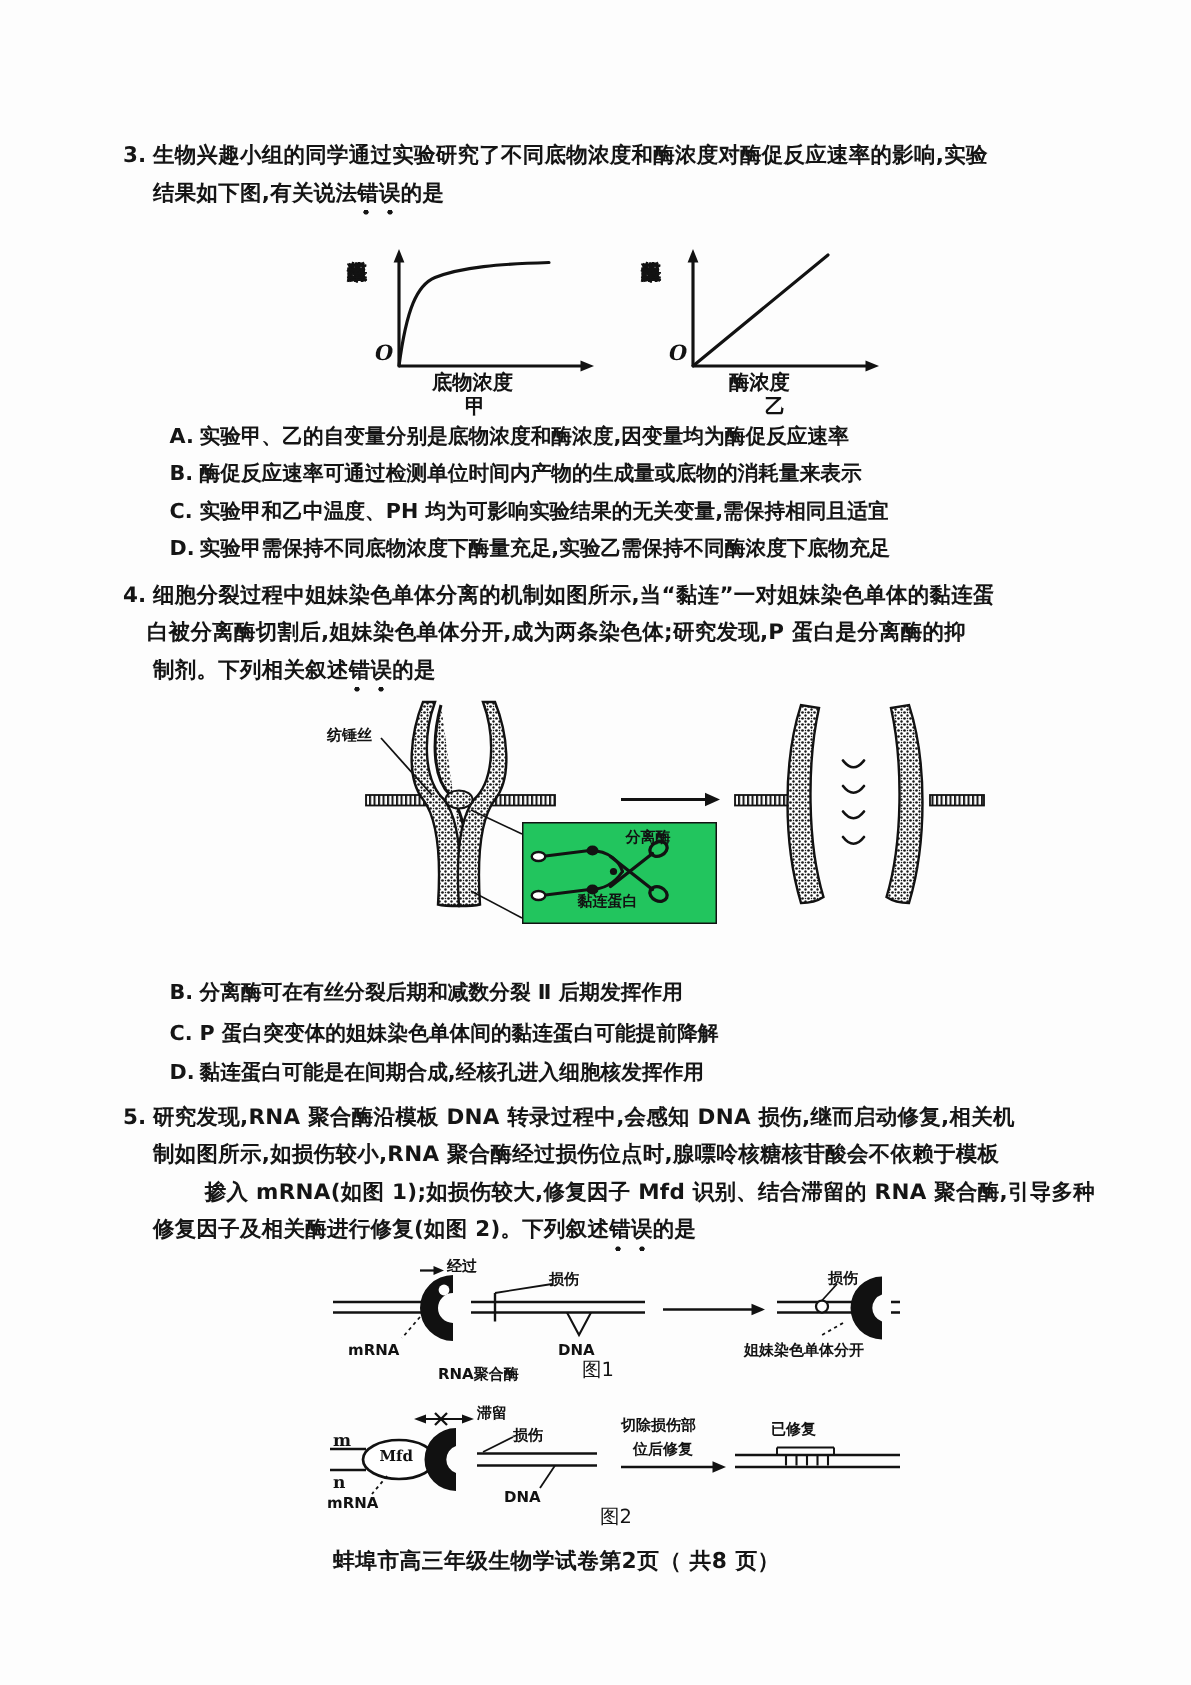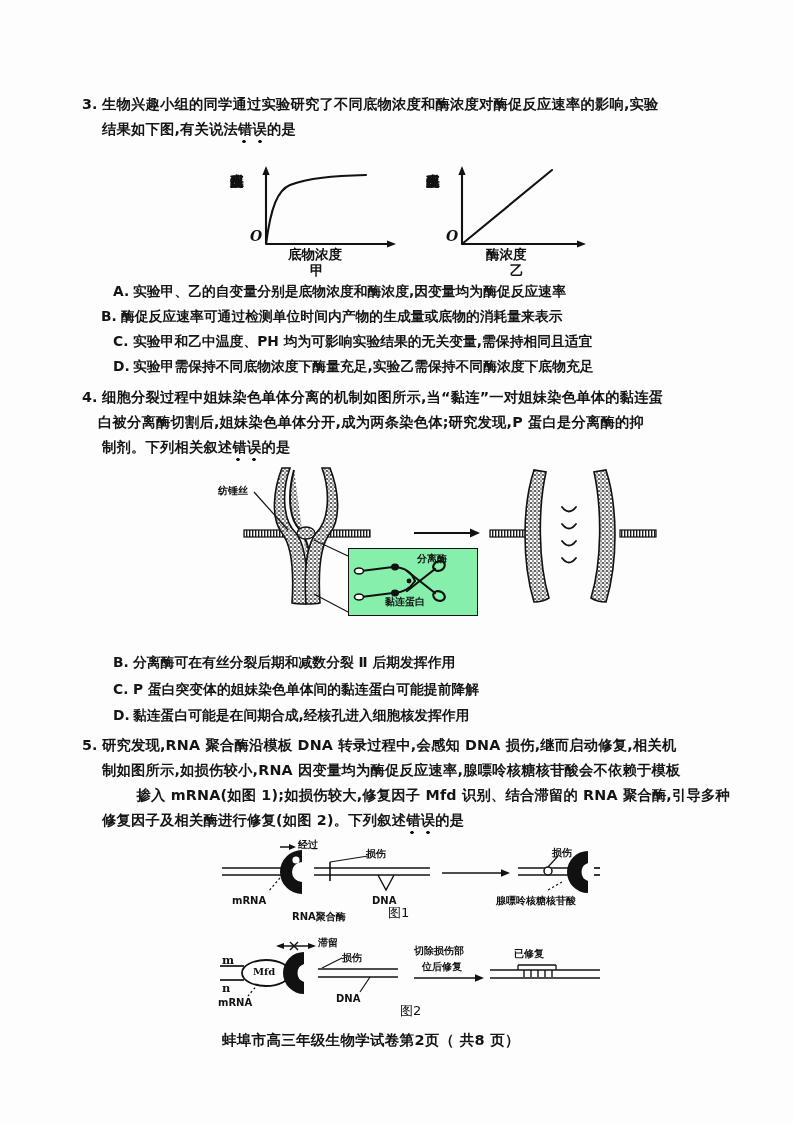--- a/index.html
+++ b/index.html
@@ -109,21 +109,21 @@
   .dlabel.sm { font-size: 11.4px; }
   .figcap {
     position: absolute;
     font-size: 13px;
     font-weight: 400;
     color: #121212;
   }
   .box {
     position: absolute;
     border: 1.4px solid #121212;
-    background: #86efac;
+    background: #22c55e;
   }
 
   
   .footer {
     position: absolute;
     font-size: 14.5px;
     font-weight: 700;
     color: #151515;
     letter-spacing: 0.3px;
     white-space: nowrap;
@@ -172,21 +172,21 @@
 
       <line x1="38" y1="84" x2="128" y2="10" stroke="#121212" stroke-width="2.1" stroke-linecap="round"></line>
     </svg>
     <div class="xlabel" style="left:62px; top:86px;">酶浓度</div>
     <div class="caption" style="left:86px; top:102px;">乙</div>
   </div>
 
   <div class="opt" style="left:113px; top:279px;">
     <span class="lbl">A.</span><span>实验甲、乙的自变量分别是底物浓度和酶浓度,因变量均为酶促反应速率</span>
   </div>
-  <div class="opt" style="left:101px; top:304px;">
+  <div class="opt" style="left:113px; top:304px;">
     <span class="lbl">B.</span><span>酶促反应速率可通过检测单位时间内产物的生成量或底物的消耗量来表示</span>
   </div>
   <div class="opt" style="left:113px; top:329px;">
     <span class="lbl">C.</span><span>实验甲和乙中温度、PH 均为可影响实验结果的无关变量,需保持相同且适宜</span>
   </div>
   <div class="opt" style="left:113px; top:354px;">
     <span class="lbl">D.</span><span>实验甲需保持不同底物浓度下酶量充足,实验乙需保持不同酶浓度下底物充足</span>
   </div>
 
   <div class="qnum" style="left:82px; top:385px;">4.</div>
@@ -286,21 +286,21 @@
   </div>
   <div class="opt" style="left:113px; top:677px;">
     <span class="lbl">C.</span><span>P 蛋白突变体的姐妹染色单体间的黏连蛋白可能提前降解</span>
   </div>
   <div class="opt" style="left:113px; top:703px;">
     <span class="lbl">D.</span><span>黏连蛋白可能是在间期合成,经核孔进入细胞核发挥作用</span>
   </div>
 
   <div class="qnum" style="left:82px; top:733px;">5.</div>
   <div class="qblock" style="left:102px; top:733px; width:628px;">研究发现,RNA 聚合酶沿模板 DNA 转录过程中,会感知 DNA 损伤,继而启动修复,相关机</div>
-  <div class="qblock" style="left:102px; top:758px; width:628px;">制如图所示,如损伤较小,RNA 因变量均为酶促反应速率,腺嘌呤核糖核苷酸会不依赖于模板</div>
+  <div class="qblock" style="left:102px; top:758px; width:628px;">制如图所示,如损伤较小,RNA 聚合酶经过损伤位点时,腺嘌呤核糖核苷酸会不依赖于模板</div>
   <div class="qblock" style="left:102px; top:783px; width:628px;text-align:right;">掺入 mRNA(如图 1);如损伤较大,修复因子 Mfd 识别、结合滞留的 RNA 聚合酶,引导多种</div>
   <div class="qblock" style="left:102px; top:808px; width:628px;">
     <span>修复因子及相关酶进行修复(如图 2)。下列叙述</span><span class="emph">错误</span><span>的是</span>
   </div>
 
   <div style="position:absolute; left:218px; top:838px; width:382px; height:86px;">
     <svg width="382" height="86" style="position:absolute; left:0; top:0;">
 
       <line x1="4" y1="30" x2="72" y2="30" stroke="#121212" stroke-width="1.7"></line>
       <line x1="4" y1="37" x2="72" y2="37" stroke="#121212" stroke-width="1.7"></line>
@@ -336,21 +336,21 @@
 
       <path d="M 344,44 L 330,52" stroke="#121212" stroke-width="1.2" stroke-dasharray="2.2,2.4"></path>
     </svg>
 
     <div class="dlabel" style="left:80px; top:0px;">经过</div>
     <div class="dlabel" style="left:148px; top:9px;">损伤</div>
     <div class="dlabel" style="left:14px; top:56px;">mRNA</div>
     <div class="dlabel" style="left:74px; top:72px;">RNA聚合酶</div>
     <div class="dlabel" style="left:154px; top:56px;">DNA</div>
     <div class="dlabel" style="left:334px; top:8px;">损伤</div>
-    <div class="dlabel" style="left:278px; top:56px;">腺嘌呤核糖核苷酸</div>
+    <div class="dlabel" style="left:278px; top:56px;">姐妹染色单体分开</div>
     <div class="figcap" style="left:170px; top:66px;">图1</div>
   </div>
 
   <div style="position:absolute; left:218px; top:936px; width:382px; height:88px;">
     <svg width="382" height="88" style="position:absolute; left:0; top:0;">
 
       <line x1="2" y1="30" x2="26" y2="30" stroke="#121212" stroke-width="1.7"></line>
       <line x1="2" y1="44" x2="26" y2="44" stroke="#121212" stroke-width="1.7"></line>
 
       <ellipse cx="48" cy="37" rx="24" ry="13" fill="#ffffff" stroke="#121212" stroke-width="1.8"></ellipse>

